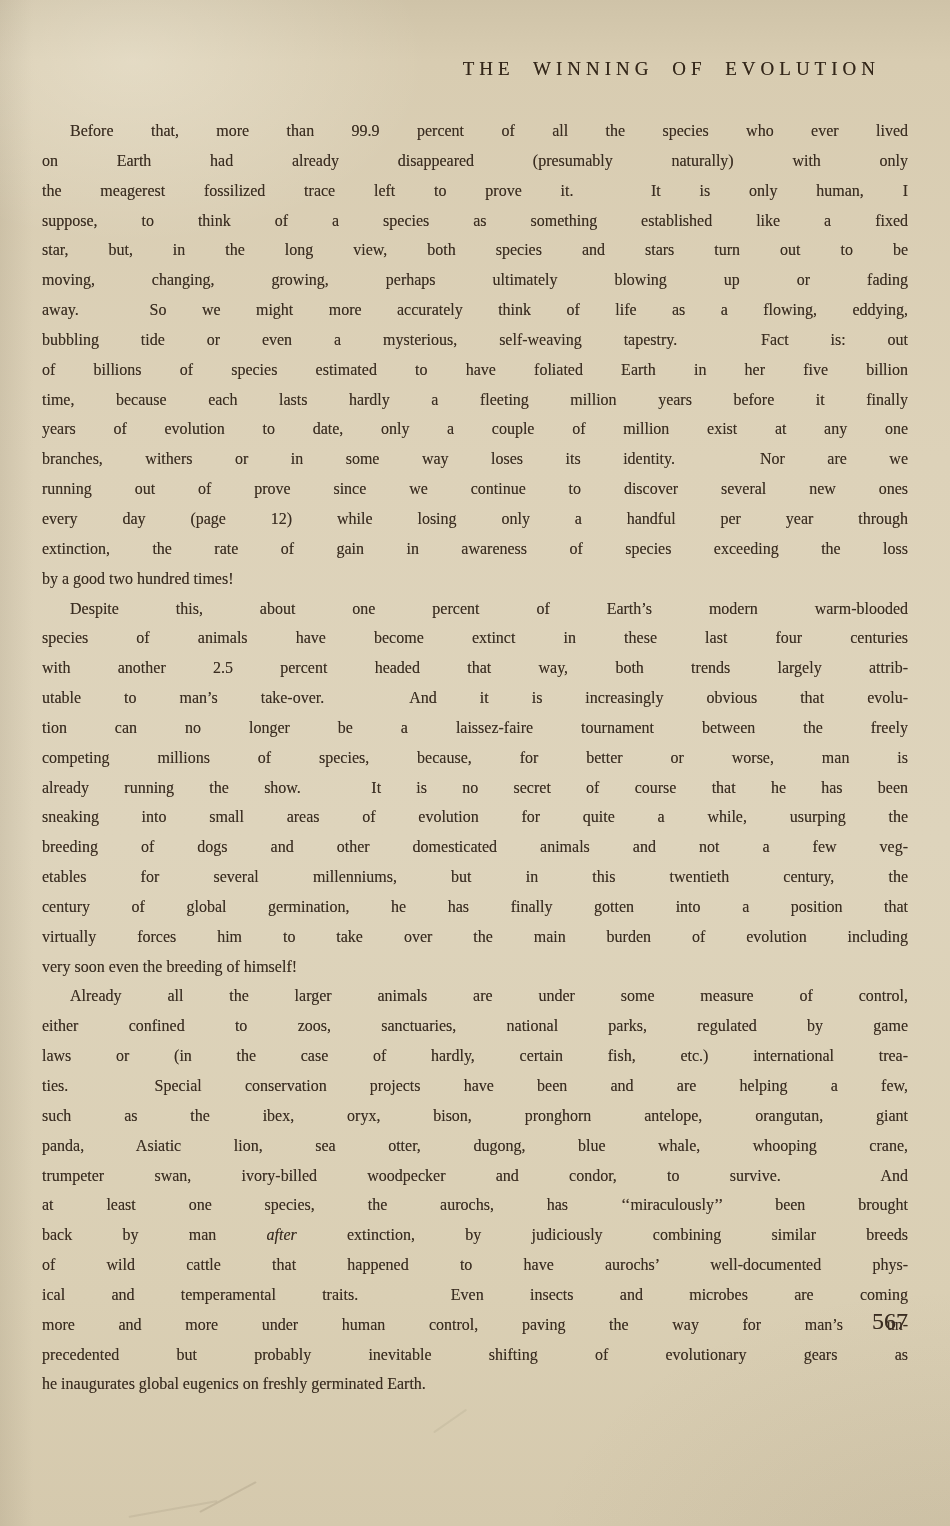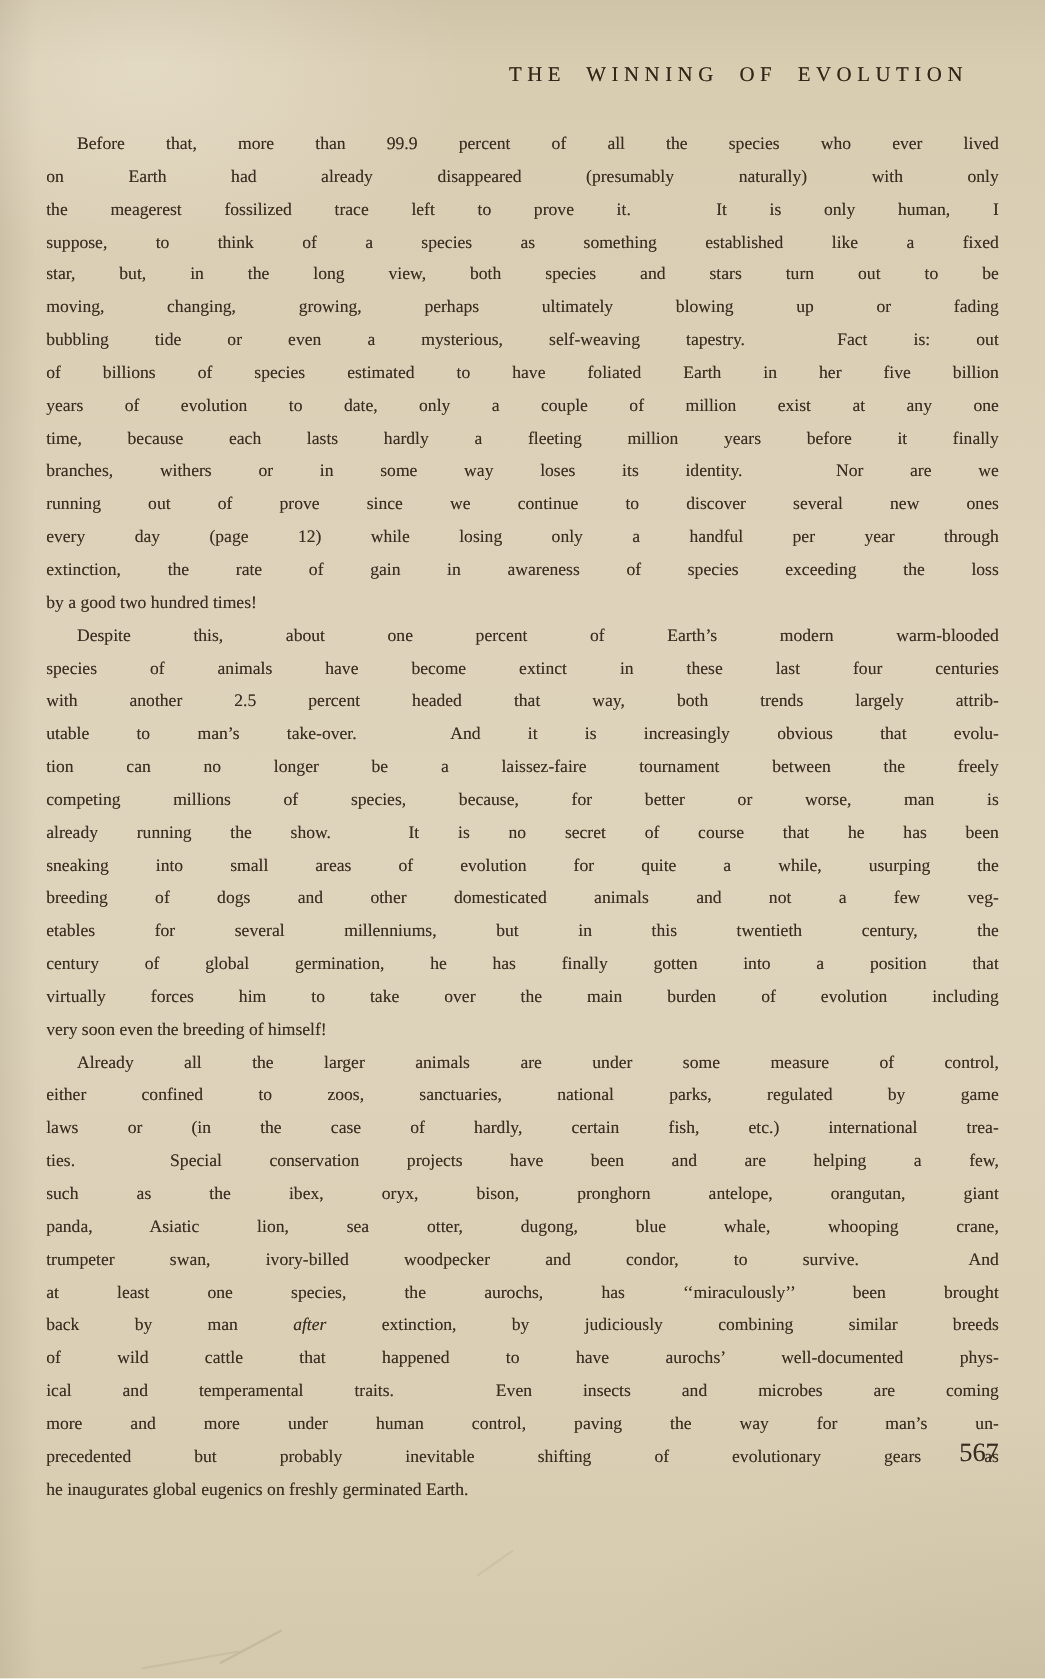--- a/index.html
+++ b/index.html
@@ -80,24 +80,25 @@
   <div class="running-head">THE WINNING OF EVOLUTION</div>
 
   <div class="text-block">
       <div class="para">
         <div class="line first">Before that, more than 99.9 percent of all the species who ever lived</div>
         <div class="line">on Earth had already disappeared (presumably naturally) with only</div>
         <div class="line">the meagerest fossilized trace left to prove it.&nbsp; It is only human, I</div>
         <div class="line">suppose, to think of a species as something established like a fixed</div>
         <div class="line">star, but, in the long view, both species and stars turn out to be</div>
         <div class="line">moving, changing, growing, perhaps ultimately blowing up or fading</div>
+        <div class="line">away.&nbsp; So we might more accurately think of life as a flowing, eddying,</div>
         <div class="line">bubbling tide or even a mysterious, self-weaving tapestry.&nbsp; Fact is: out</div>
         <div class="line">of billions of species estimated to have foliated Earth in her five billion</div>
+        <div class="line">time, because each lasts hardly a fleeting million years before it finally</div>
         <div class="line">years of evolution to date, only a couple of million exist at any one</div>
-        <div class="line">time, because each lasts hardly a fleeting million years before it finally</div>
         <div class="line">branches, withers or in some way loses its identity.&nbsp; Nor are we</div>
         <div class="line">running out of prove since we continue to discover several new ones</div>
         <div class="line">every day (page 12) while losing only a handful per year through</div>
         <div class="line">extinction, the rate of gain in awareness of species exceeding the loss</div>
         <div class="line last">by a good two hundred times!</div>
       </div>
       <div class="para">
         <div class="line first">Despite this, about one percent of Earth’s modern warm-blooded</div>
         <div class="line">species of animals have become extinct in these last four centuries</div>
         <div class="line">with another 2.5 percent headed that way, both trends largely attrib-</div>

